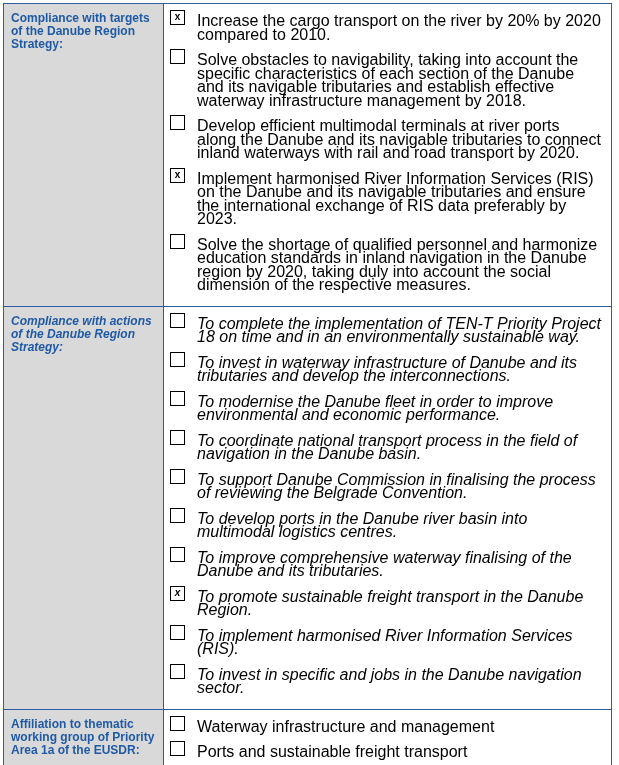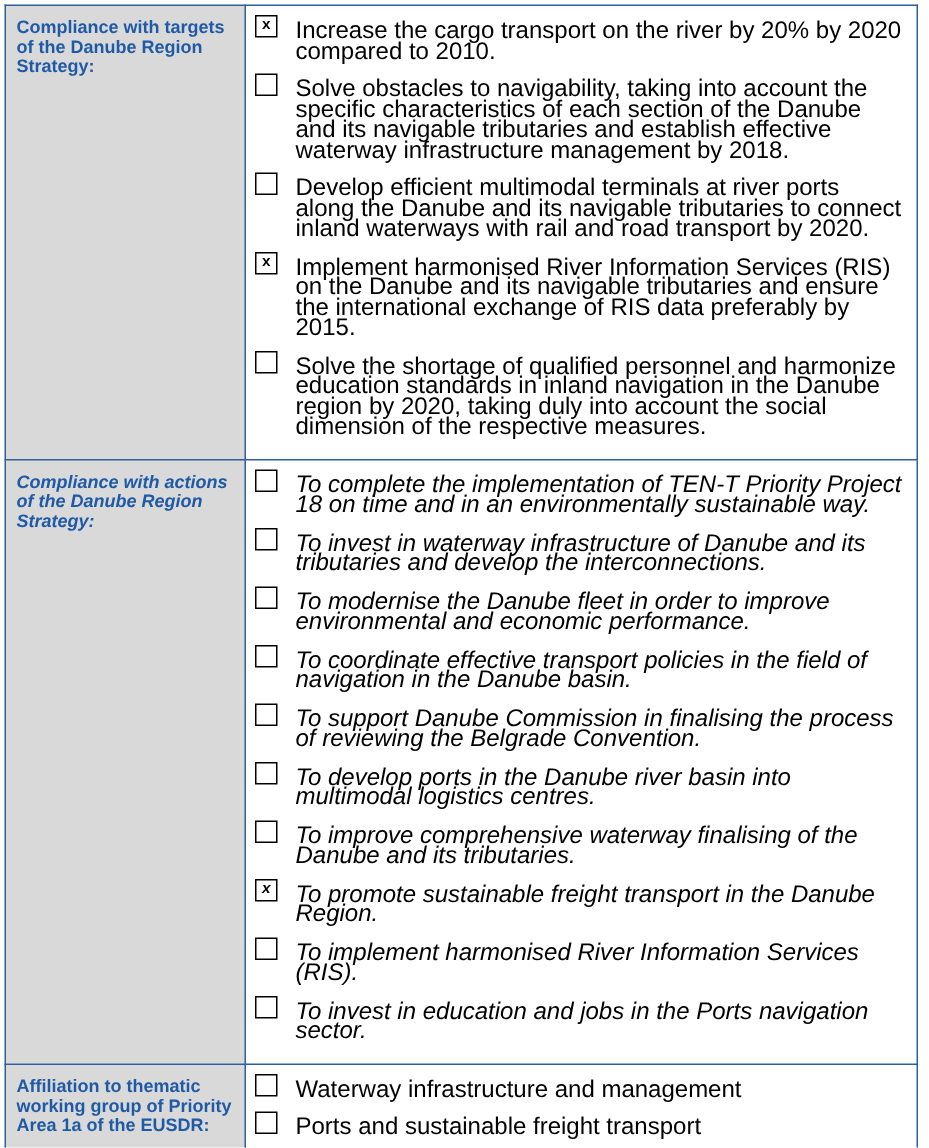--- a/index.html
+++ b/index.html
@@ -36,21 +36,21 @@
       <div class="opt">
             <span class="box"></span>
             <span class="txt">Solve obstacles to navigability, taking into account the specific characteristics of each section of the Danube and its navigable tributaries and establish effective waterway infrastructure management by 2018.</span>
           </div>
       <div class="opt">
             <span class="box"></span>
             <span class="txt">Develop efficient multimodal terminals at river ports along the Danube and its navigable tributaries to connect inland waterways with rail and road transport by 2020.</span>
           </div>
       <div class="opt">
             <span class="box">x</span>
-            <span class="txt">Implement harmonised River Information Services (RIS) on the Danube and its navigable tributaries and ensure the international exchange of RIS data preferably by 2015.</span>
+            <span class="txt">Implement harmonised River Information Services (RIS) on the Danube and its navigable tributaries and ensure the international exchange of RIS data preferably by 2023.</span>
           </div>
       <div class="opt">
             <span class="box"></span>
             <span class="txt">Solve the shortage of qualified personnel and harmonize education standards in inland navigation in the Danube region by 2020, taking duly into account the social dimension of the respective measures.</span>
           </div>
     </td>
   </tr>
   <tr class="row2">
     <td class="label-cell">
       <div class="label">Compliance with actions of the Danube Region Strategy:</div>
@@ -63,21 +63,21 @@
       <div class="opt">
             <span class="box"></span>
             <span class="txt">To invest in waterway infrastructure of Danube and its tributaries and develop the interconnections.</span>
           </div>
       <div class="opt">
             <span class="box"></span>
             <span class="txt">To modernise the Danube fleet in order to improve environmental and economic performance.</span>
           </div>
       <div class="opt">
             <span class="box"></span>
-            <span class="txt">To coordinate effective transport policies in the field of navigation in the Danube basin.</span>
+            <span class="txt">To coordinate national transport process in the field of navigation in the Danube basin.</span>
           </div>
       <div class="opt">
             <span class="box"></span>
             <span class="txt">To support Danube Commission in finalising the process of reviewing the Belgrade Convention.</span>
           </div>
       <div class="opt">
             <span class="box"></span>
             <span class="txt">To develop ports in the Danube river basin into multimodal logistics centres.</span>
           </div>
       <div class="opt">
@@ -87,21 +87,21 @@
       <div class="opt">
             <span class="box">x</span>
             <span class="txt">To promote sustainable freight transport in the Danube Region.</span>
           </div>
       <div class="opt">
             <span class="box"></span>
             <span class="txt">To implement harmonised River Information Services (RIS).</span>
           </div>
       <div class="opt">
             <span class="box"></span>
-            <span class="txt">To invest in education and jobs in the Ports navigation sector.</span>
+            <span class="txt">To invest in specific and jobs in the Danube navigation sector.</span>
           </div>
     </td>
   </tr>
   <tr class="row3">
     <td class="label-cell">
       <div class="label">Affiliation to thematic working group of Priority Area 1a of the EUSDR:</div>
     </td>
     <td class="content-cell">
       <div class="opt">
             <span class="box"></span>

